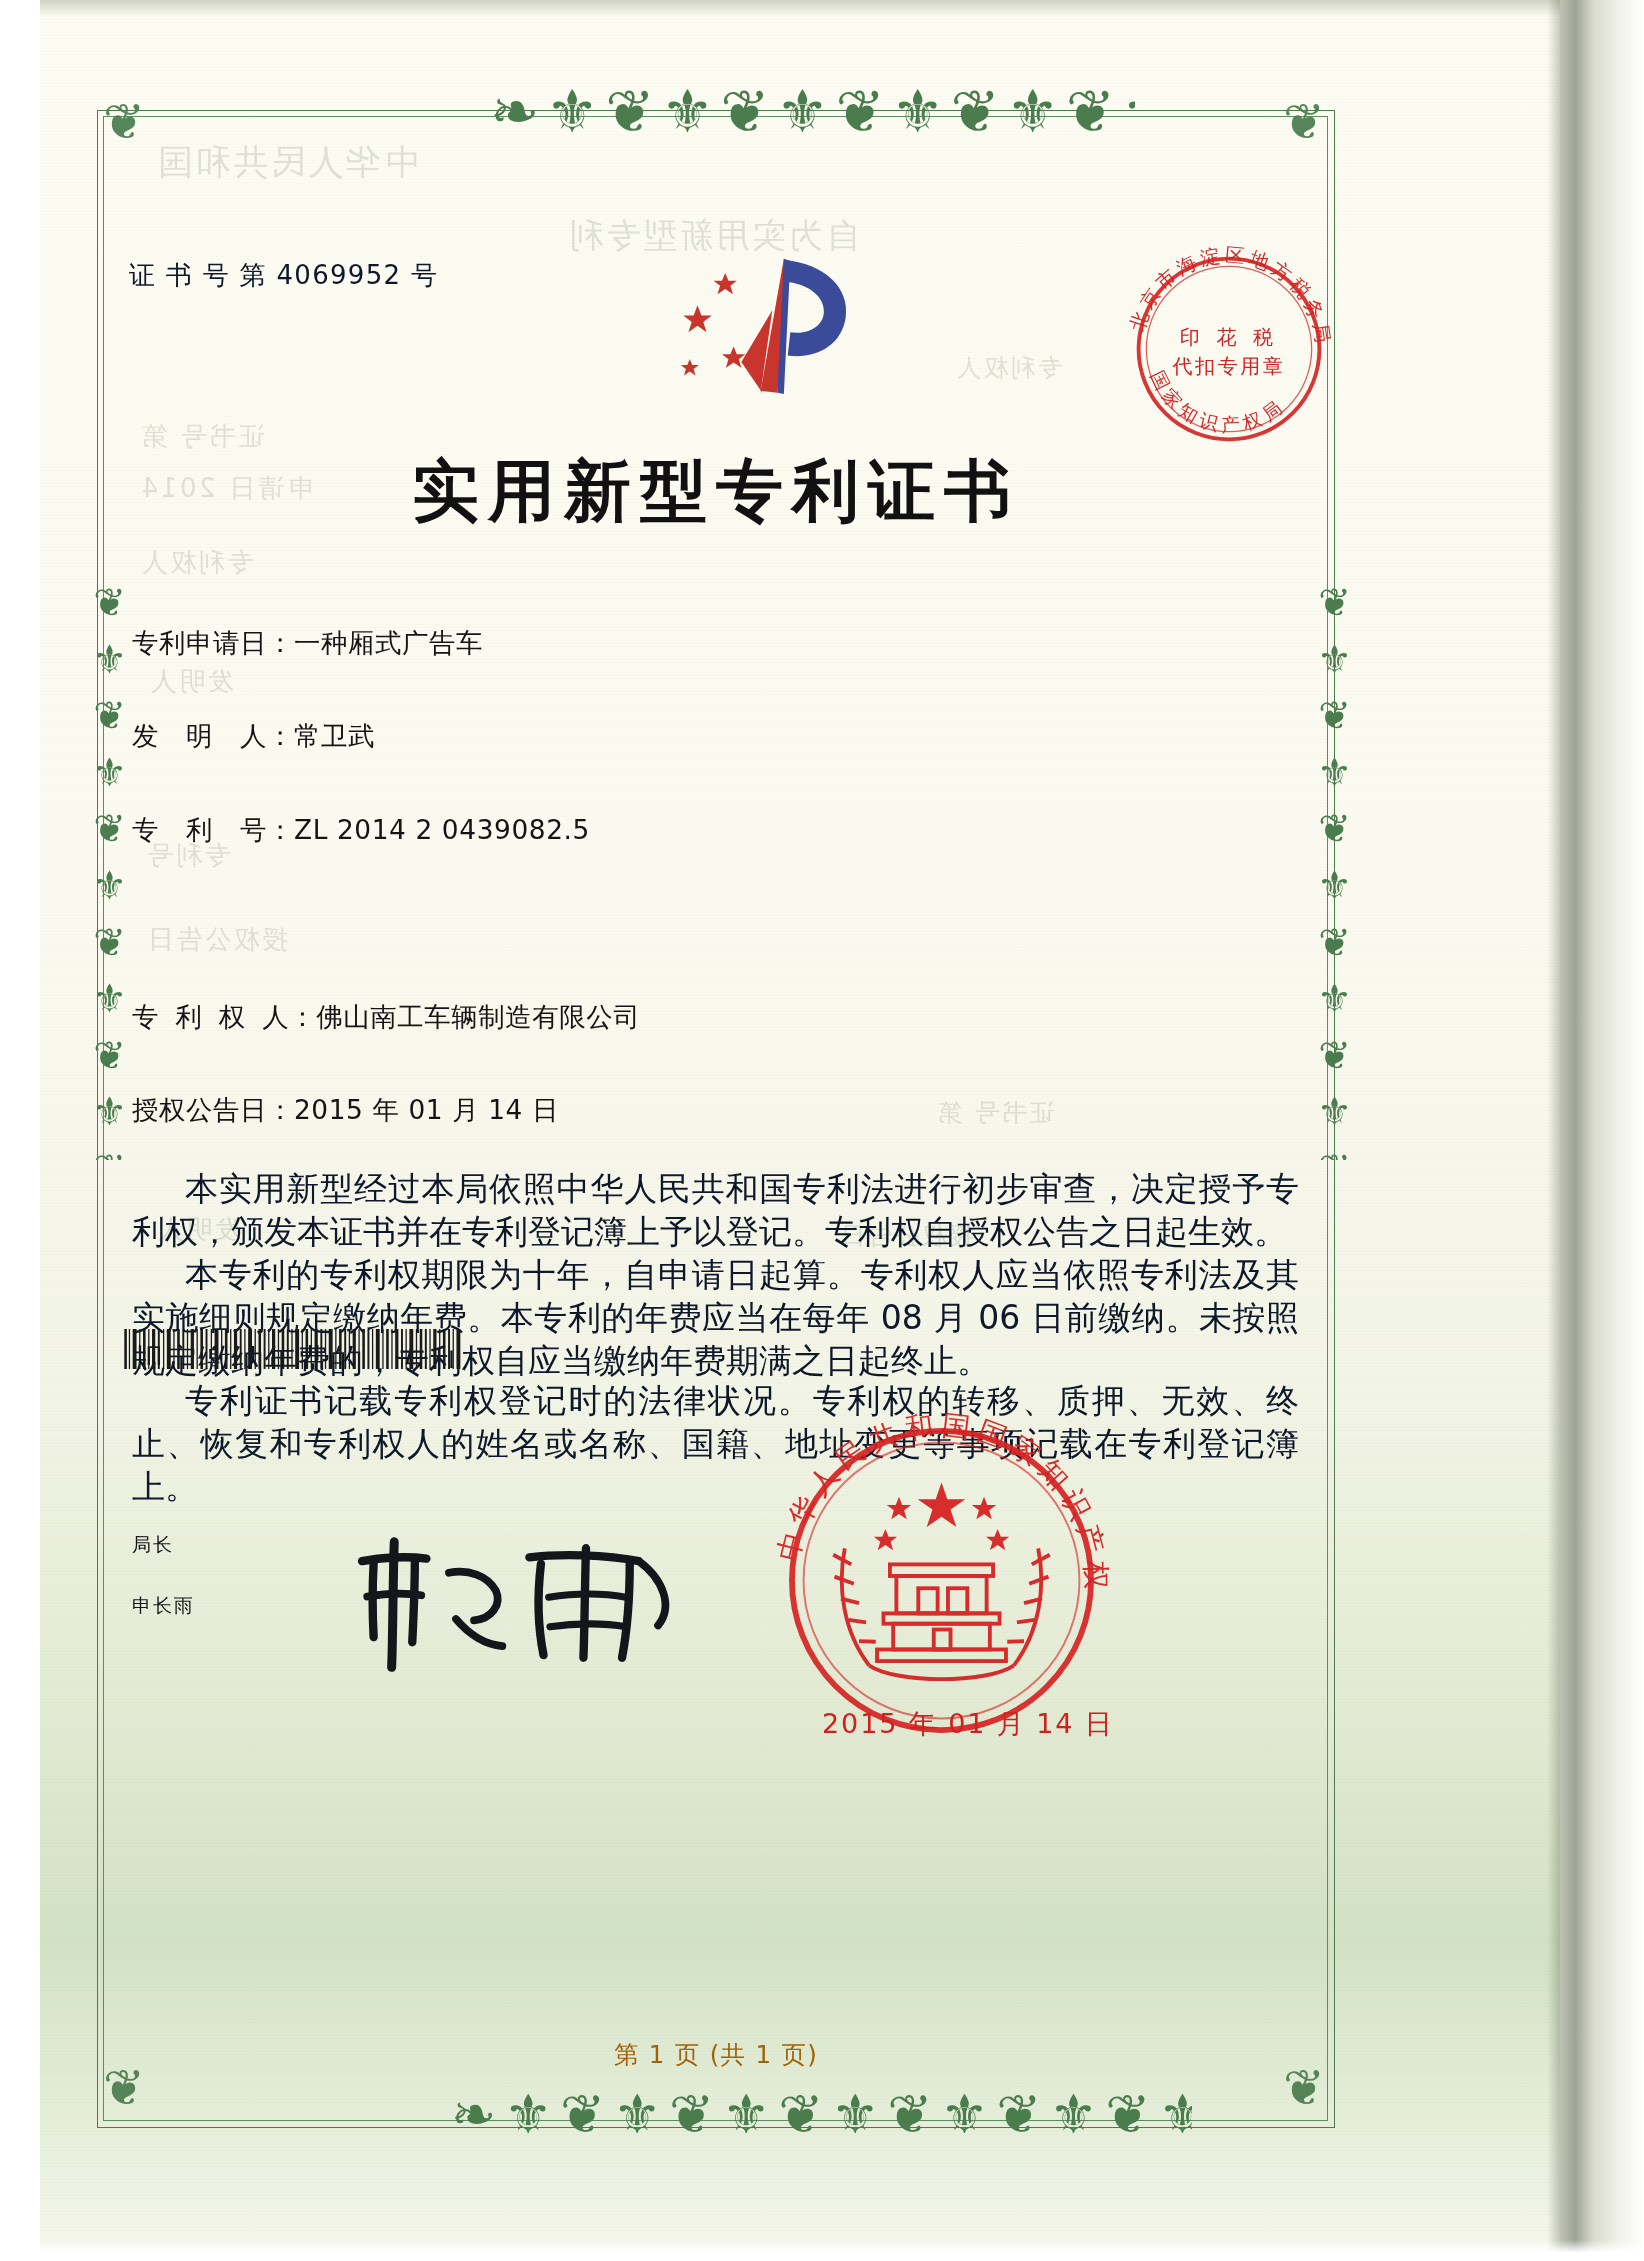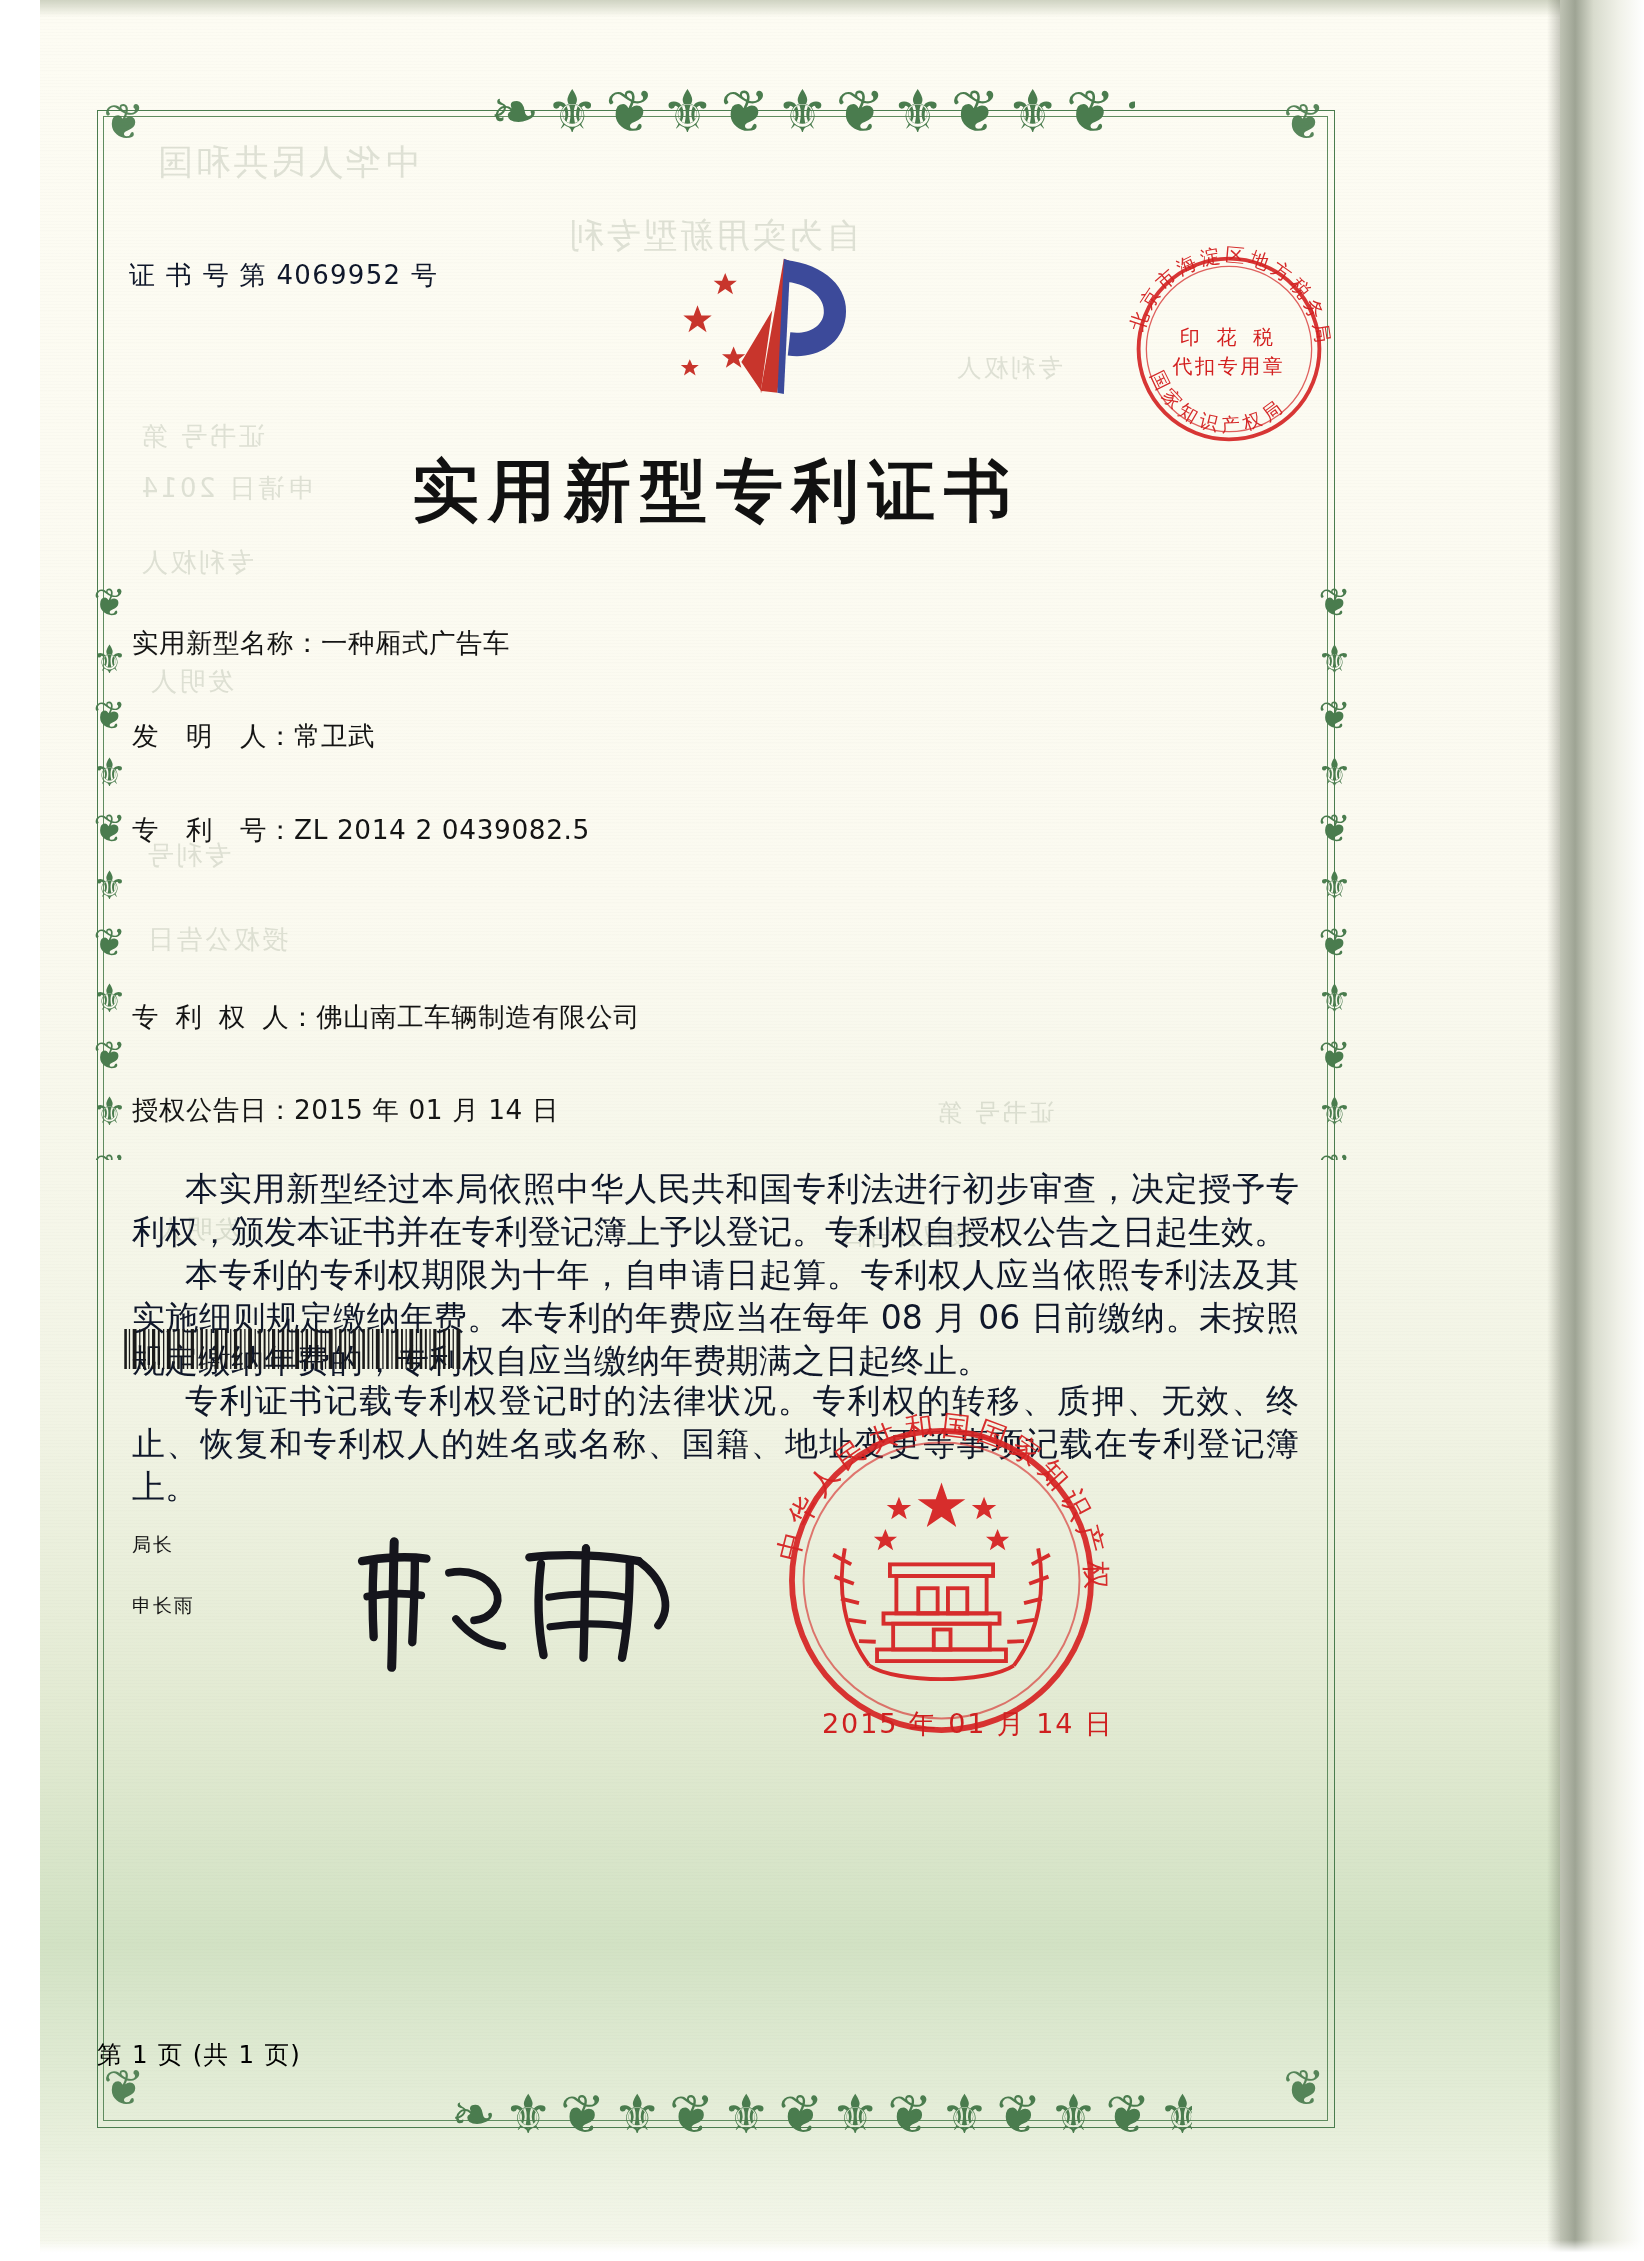--- a/index.html
+++ b/index.html
@@ -249,23 +249,23 @@
     font-size: 27px;
     color: #cf2020;
     letter-spacing: 1.9px;
     white-space: nowrap;
   }
 
   #footer {
     position: absolute;
     left: 0; top: 1928px;
     width: 1238px;
-    text-align: left;
+    text-align: center;
     font-size: 24.5px;
-    color: #000000;
+    color: #a16207;
     letter-spacing: 1.3px;
   }
 </style>
 </head>
 <body>
 
 <div id="scan">
 
   <div id="paper"></div>
   <div id="topEdge"></div>
@@ -337,21 +337,21 @@
           <textPath href="#arcBot" startOffset="10%">国家知识产权局</textPath>
         </text>
         <text x="175" y="168" text-anchor="middle" font-size="31" fill="#d32020" font-family="DejaVu Sans, sans-serif" letter-spacing="8">印 花 税</text>
         <text x="175" y="212" text-anchor="middle" font-size="31" fill="#d32020" font-family="DejaVu Sans, sans-serif" letter-spacing="4">代扣专用章</text>
       </svg>
     </div>
 
     <h1 id="title">实用新型专利证书</h1>
 
     <div class="field" style="top:516px;">
-      <span class="flabel">实用新型名称</span><span>：</span><span>一种厢式广告车</span>
+      <span class="flabel">专利申请日</span><span>：</span><span>一种厢式广告车</span>
     </div>
 
     <div class="field" style="top:609px;">
       <span class="flabel">发　明　人</span><span>：</span><span>常卫武</span>
     </div>
 
     <div class="field" style="top:703px;">
       <span class="flabel">专　利　号</span><span>：</span><span>ZL 2014 2 0439082.5</span>
     </div>
 

